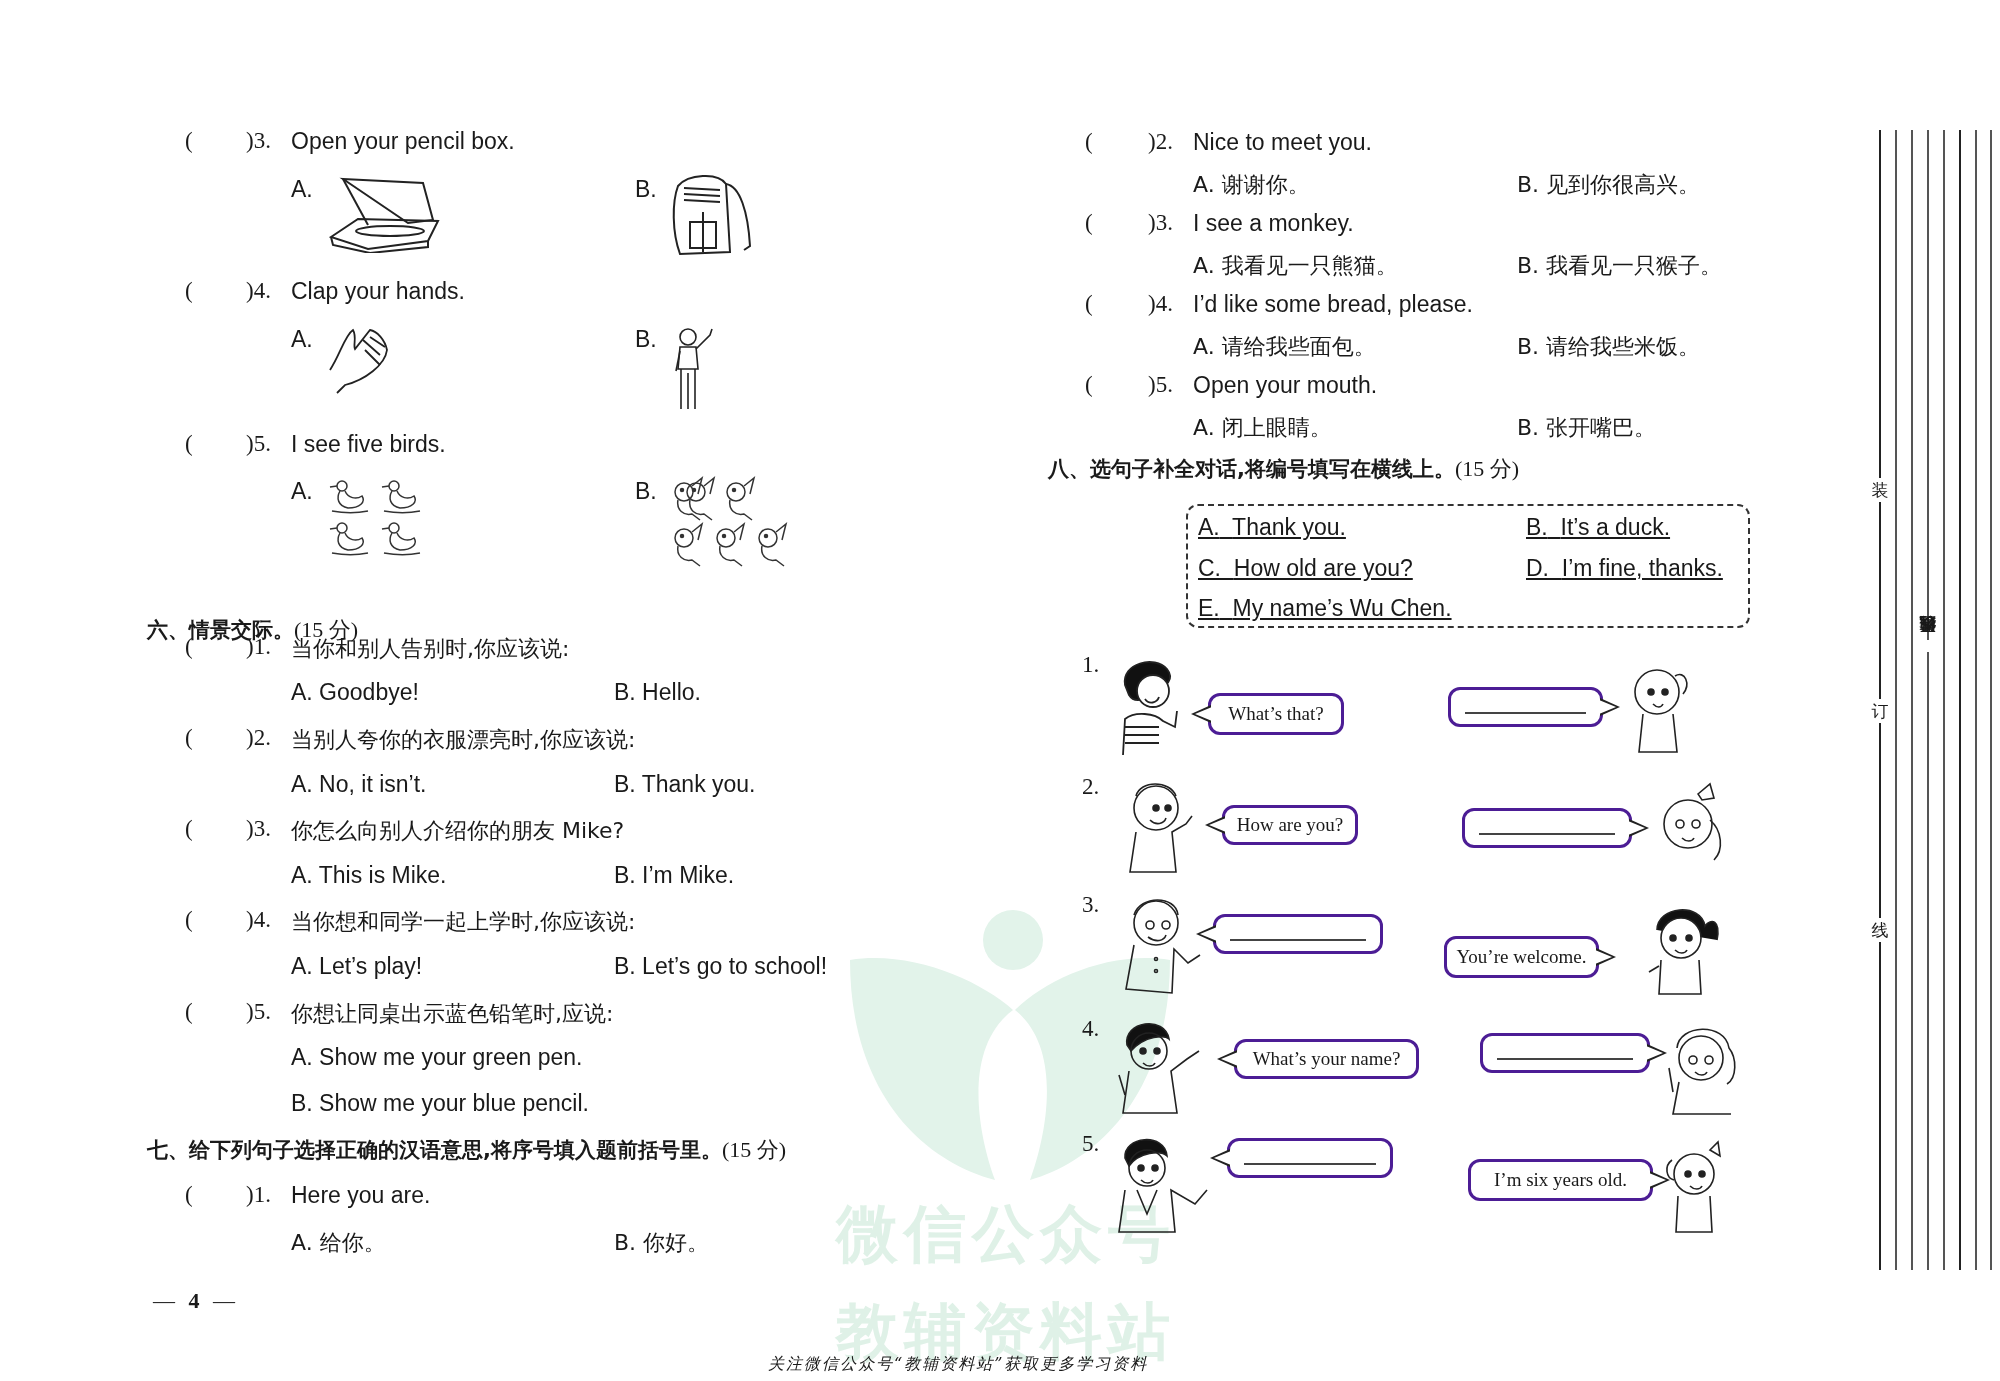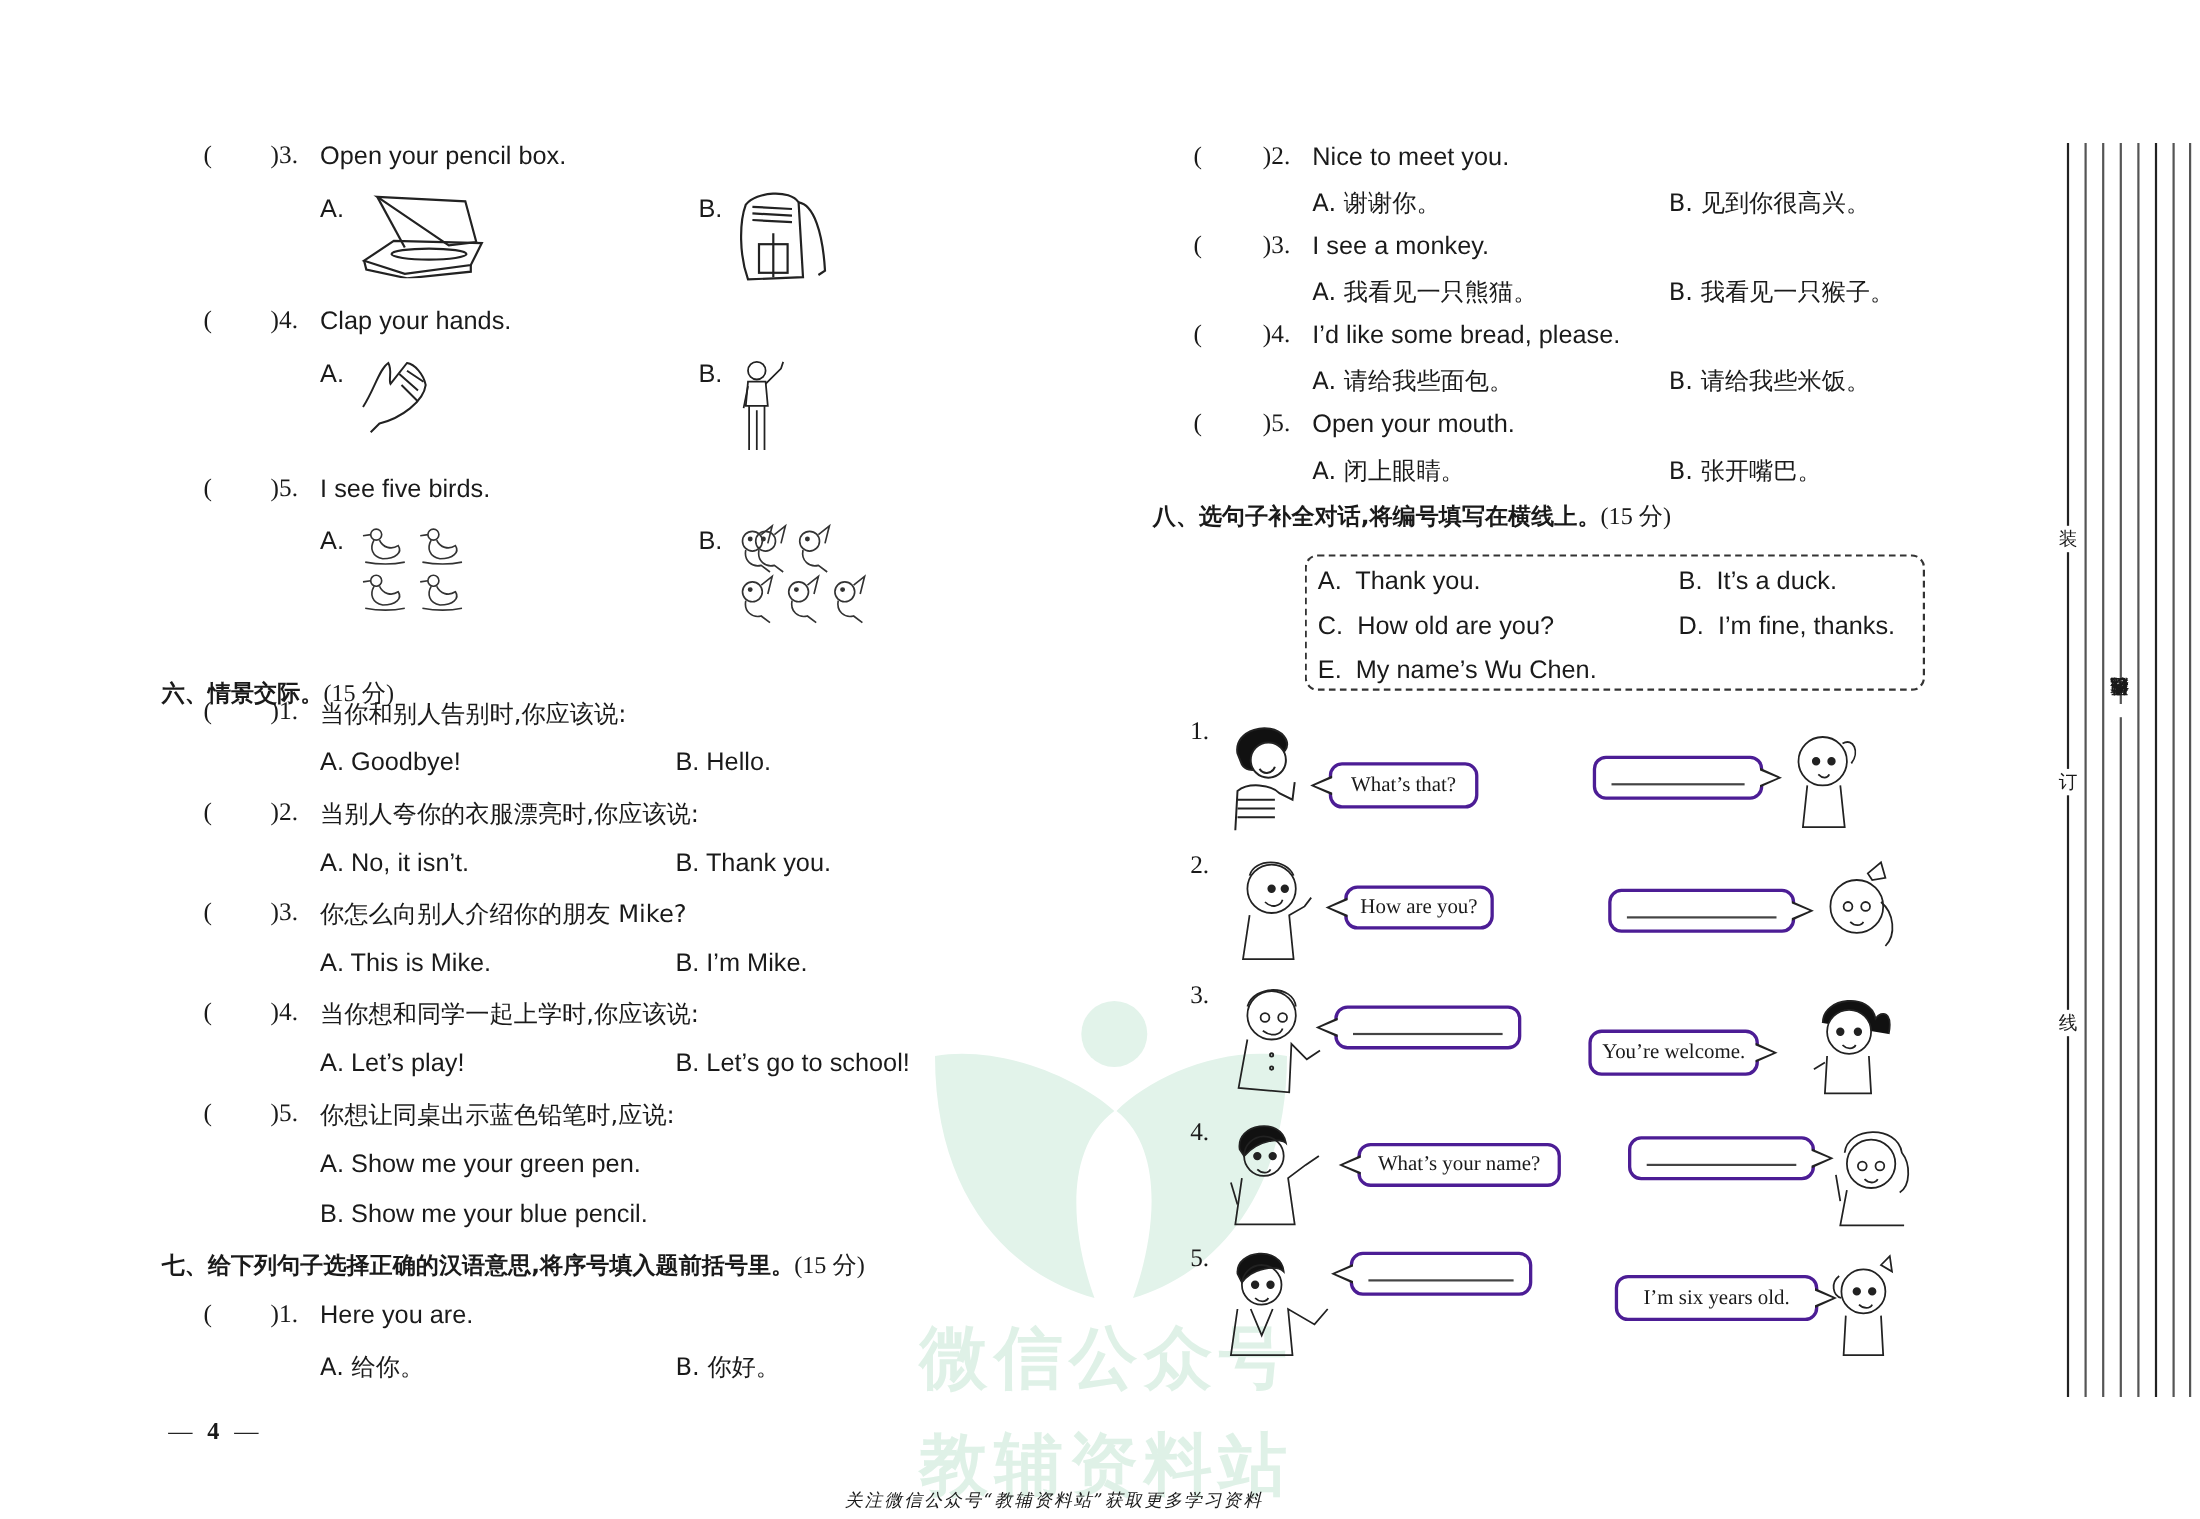--- a/index.html
+++ b/index.html
@@ -23,21 +23,21 @@
 
   
   .pic { position:absolute; }
   .pic svg { display:block; }
 
   
   .optbox {
     position:absolute; left:1186px; top:504px; width:564px; height:124px;
     border:2px dashed #333; border-radius:12px; box-sizing:border-box;
   }
-  .optbox .it { position:absolute; font-size:23px; }
+  .optbox .it { position:absolute; font-size:23px;text-decoration:underline; }
 
   
   .bubble {
     position:absolute; border:3px solid #4c1d95; border-radius:12px; background:#fff;
     box-sizing:border-box; font-family:"Liberation Serif","DejaVu Serif", serif; font-size:19px;
     display:flex; align-items:center; justify-content:center;
   }
   .bubble .blank { position:absolute; left:14px; right:14px; bottom:10px; border-bottom:2px solid #444; }
   .tail-l::before, .tail-r::before {
     content:""; position:absolute; top:50%; width:0; height:0;

